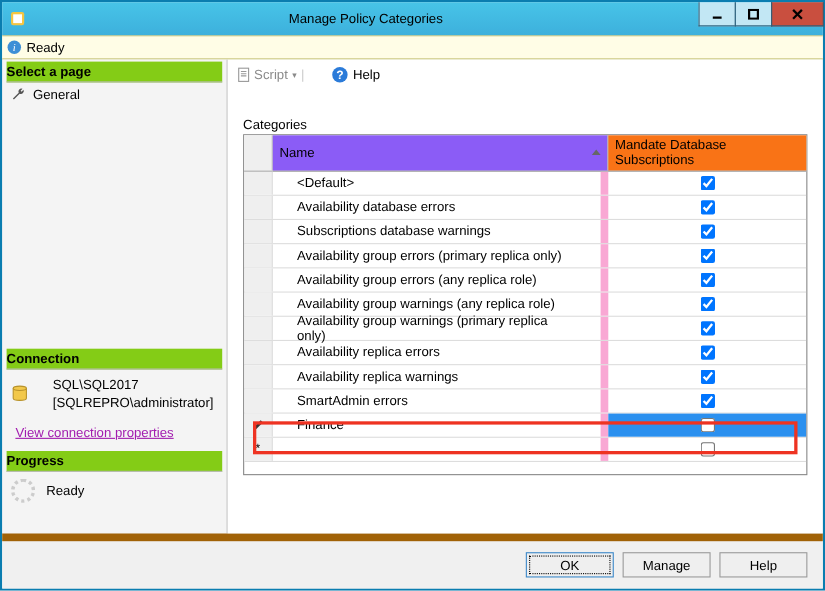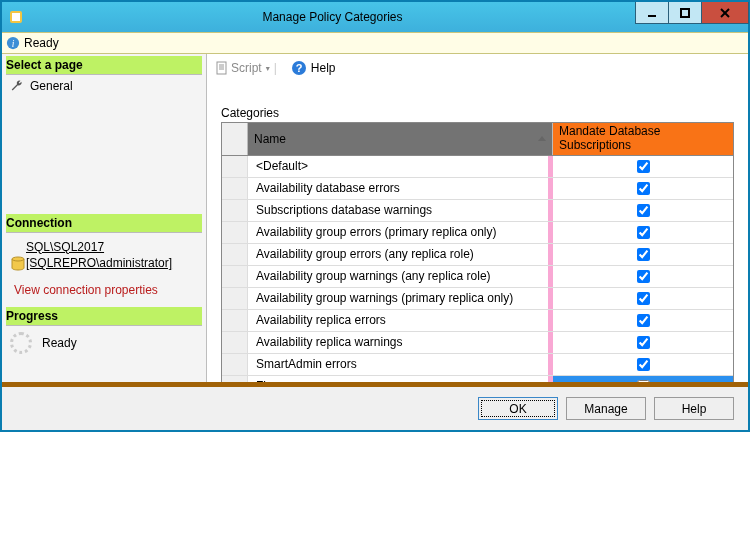--- a/index.html
+++ b/index.html
@@ -1,18 +1,18 @@
 <!DOCTYPE html>
 <html><head>
 <meta charset="utf-8">
 <style>
   * { box-sizing: border-box; }
   html, body { margin: 0; padding: 0; font-family: "Segoe UI", Tahoma, sans-serif; font-size: 12px; background: #fff; }
   .window {
-    width: 750px; height: 432px; border: 2px solid #0a7db0; position: relative;
+    width: 750px; height: 537px; border: 2px solid #0a7db0; position: relative;
     display: flex; flex-direction: column; background: #f0f0f0;
   }
   
   .titlebar {
     height: 30px; background: linear-gradient(#47c4e8,#3db0dc); display: flex; align-items: center;
     color: #000; position: relative;
   }
   .titlebar .app-icon { width: 16px; height: 16px; margin: 0 6px; }
   .titlebar .title { flex: 1; text-align: center; font-size: 12px; color: #000; }
   .titlebar .win-controls { display: flex; height: 100%; }
@@ -30,64 +30,64 @@
   .ready-strip .info-icon { width:14px; height:14px; }
   
   .body {
     flex: 1; display: flex; overflow: hidden;
   }
   .left-pane {
     width: 205px; border-right: 1px solid #bdbdbd; background: #f4f4f4; display: flex; flex-direction: column;
     padding: 2px 4px; gap: 2px; font-size: 12px;
   }
   .section-header {
-    font-weight: bold; background: #bef264; padding: 2px 0;
+    font-weight: bold; background: #84cc16; padding: 2px 0;
     border-bottom: 1px solid #bbb;
   }
   .page-item { display: flex; align-items: center; gap: 6px; padding: 2px 4px; }
   .conn-block { font-size: 12px; line-height: 1.4; padding: 4px; }
-  .conn-link { color: #b91c1c; padding: 2px 4px; cursor: pointer; display:inline-block; margin-top:8px;}
+  .conn-link { color: #a21caf; text-decoration: underline; padding: 2px 4px; cursor: pointer; display:inline-block; margin-top:8px;}
   .progress-row { display:flex; align-items:center; gap:10px; padding:4px;}
   .spinner {
     width: 22px; height: 22px; border: 3px dotted #ccc; border-radius: 50%;
   }
   .spacer { flex:1; }
   
   .right-pane {
     flex:1; display:flex; flex-direction:column; background:#fff; position:relative;
   }
   .toolbar {
-    display:flex; align-items:center; gap:12px; padding:6px 8px; color:#666;
+    display:flex; align-items:center; gap:22px; padding:6px 8px; color:#666;
   }
   .toolbar .script { color:#8a8a8a; display:flex; align-items:center; gap:2px;}
   .toolbar .help { color:#000; display:flex; align-items:center; gap:4px;}
   .toolbar .help-icon { width:16px; height:16px; }
   .categories-label { padding: 24px 14px 2px 14px; font-size:12px; }
   .grid-wrap { margin: 0 14px; border:1px solid #888; height:310px; display:flex; flex-direction:column; position:relative;}
   .grid-header {
     display:flex; background:#f2f2f2; border-bottom:1px solid #888;
   }
   .col-rowhdr { width:26px; border-right:1px solid #bbb; background:#efefef;}
-  .col-name { flex:1; border-right:1px solid #bbb; padding:4px 6px; display:flex; align-items:center; justify-content:space-between; cursor:default; background:#737373;}
+  .col-name { flex:1; border-right:1px solid #bbb; padding:4px 6px; display:flex; align-items:center; justify-content:space-between; cursor:default; background:#8b5cf6;}
   .col-name .sort { width:0;height:0;border-left:4px solid transparent;border-right:4px solid transparent;border-bottom:5px solid #666; margin-left:4px;}
   .col-mandate { width:180px; padding:2px 6px; line-height:1.15; cursor:default; background:#f97316;}
   .grid-body { flex:1; overflow:hidden auto; }
   .grid-row { display:flex; height:22px; border-bottom:1px solid #ddd; align-items:stretch; position:relative;}
   .grid-row .rowhdr { width:26px; border-right:1px solid #ddd; background:#efefef; display:flex; align-items:center; justify-content:center; font-size:11px;}
-  .grid-row .c-name { flex:1; border-right:5px solid #f9a8d4; padding:0 8px; display:flex; align-items:center;}
+  .grid-row .c-name { flex:1; border-right:7px solid #f9a8d4; padding:0 22px; display:flex; align-items:center;}
   .grid-row .c-mandate { width:180px; display:flex; align-items:center; justify-content:center;}
   .grid-row.selected .c-mandate { background:#2b90ef; }
   .grid-row.selected .c-mandate input { accent-color:#fff; }
   .red-highlight {
     position:absolute; border:3px solid #e32; pointer-events:none;
     left:8px; right:8px; top:260px; height:30px;
   }
   
   .footer {
-    border-top:5px solid #a16207; display:flex; justify-content:flex-end; align-items:center;
+    border-top:7px solid #a16207; display:flex; justify-content:flex-end; align-items:center;
     gap:8px; padding:10px 14px; background:#f0f0f0;
   }
   .btn {
     min-width:80px; height:23px; background:#efefef; border:1px solid #9a9a9a; cursor:default;
     display:flex; align-items:center; justify-content:center; font-size:12px;
   }
   .btn:focus, .btn.default { outline:1px dotted #000; outline-offset:-4px; border:1px solid #3a87c8; }
   input[type=checkbox]{ margin:0; width:13px; height:13px; }
   .wrench { width:14px; height:14px; }
   .db-icon { width:16px; height:16px; }
@@ -139,21 +139,21 @@
         <svg class="wrench" viewBox="0 0 16 16">
             <path d="M13 3a3 3 0 0 1-4 4L3 13l-1-1 6-6a3 3 0 0 1 4-4l-2 2 1 1 2-2z" fill="#555"></path>
           </svg>
         <span>General</span>
       </div>
 
       <div class="spacer"></div>
 
       <div class="section-header">Connection</div>
       <div class="conn-block">
-        <div style="display:flex;gap:0;align-items:flex-end;text-decoration:underline;">
+        <div style="display:flex;gap:22px;align-items:center;">
           <svg class="db-icon" viewBox="0 0 16 16">
               <ellipse cx="8" cy="3" rx="6" ry="2" fill="#f2c84b"></ellipse>
               <path d="M2 3v9c0 1.1 2.7 2 6 2s6-.9 6-2V3" fill="#f2c84b" stroke="#b8922a"></path>
               <ellipse cx="8" cy="3" rx="6" ry="2" fill="none" stroke="#b8922a"></ellipse>
             </svg>
           <div>
             <div>SQL\SQL2017</div>
             <div>[SQLREPRO\administrator]</div>
           </div>
         </div>

